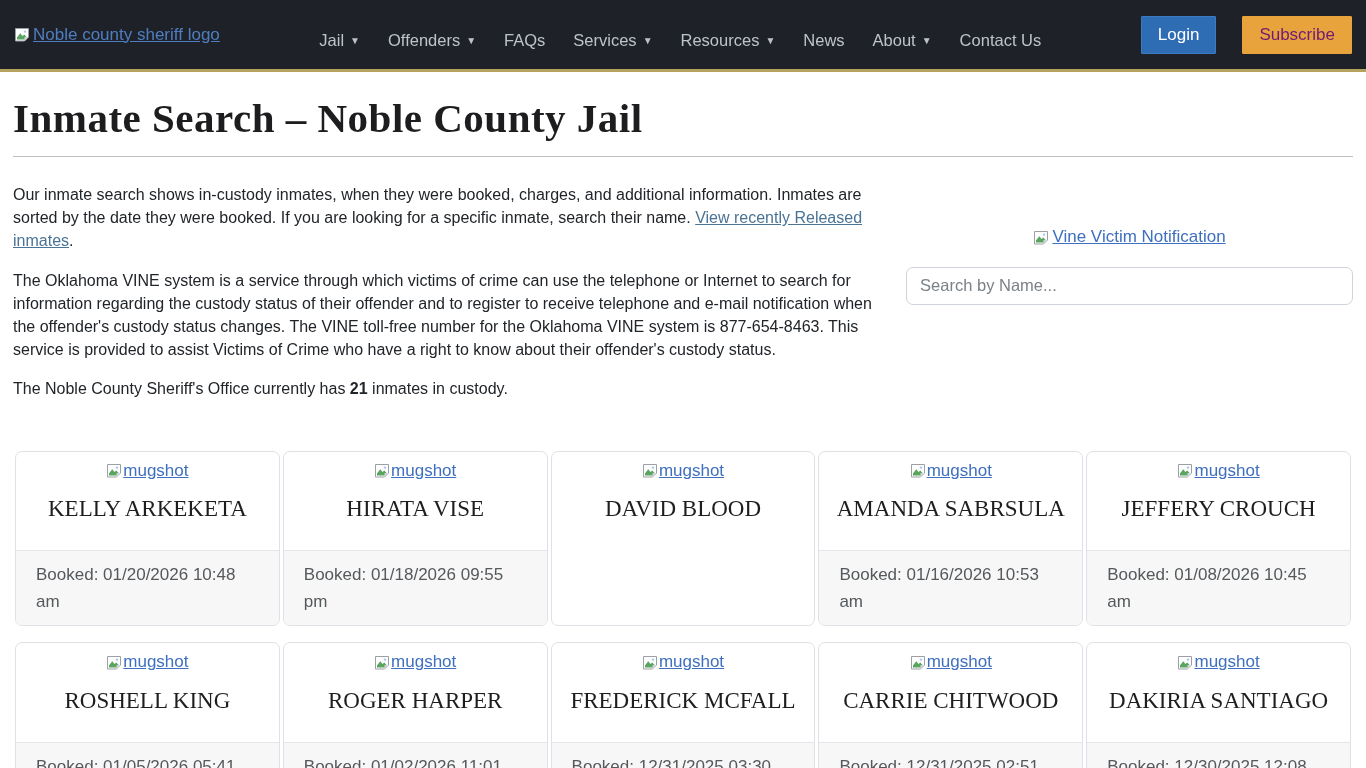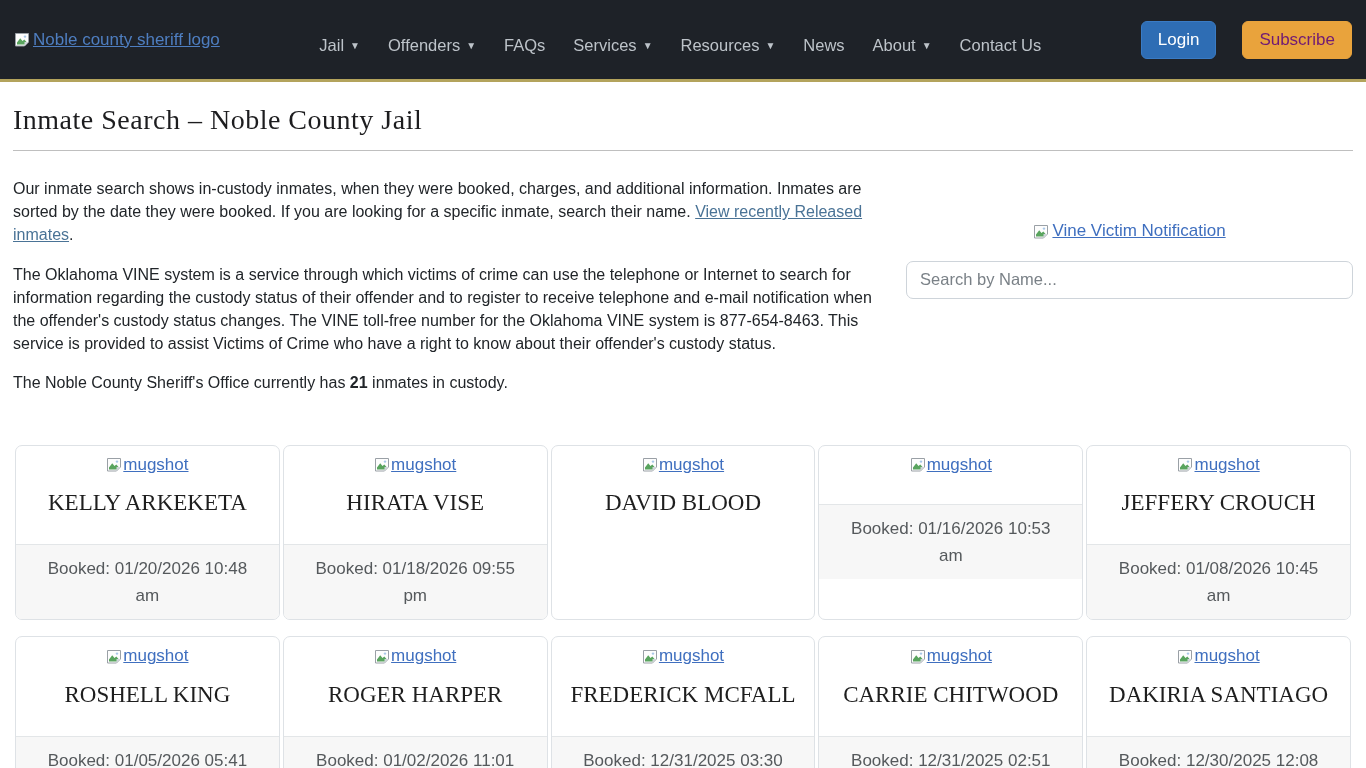--- a/index.html
+++ b/index.html
@@ -18,51 +18,51 @@
   }
   *{box-sizing:border-box;}
   html,body{margin:0;padding:0;}
   body{
     width:1366px;height:768px;overflow:hidden;background:#fff;
     font-family:"Liberation Sans","DejaVu Sans",sans-serif;
     font-size:16px;color:var(--text);
   }
   
   .navbar{
-    height:82px;background:var(--navbar-bg);
+    height:72px;background:var(--navbar-bg);
     border-bottom:3px solid var(--gold);
     display:flex;padding:0 14px;
   }
   .brand{
     display:inline-flex;align-items:center;gap:2px;
     color:#4e7ec0;text-decoration:underline;font-size:17px;cursor:pointer;white-space:nowrap;
   }
   .nav-links{
     display:flex;align-items:center;gap:4px;margin:0 auto;list-style:none;padding:0;
   }
   .nav-link{
     color:var(--nav-link);text-decoration:none;font-size:16.5px;
     padding:8px 12px;white-space:nowrap;cursor:pointer;display:inline-flex;align-items:center;gap:6px;margin-top:12px;
   }
   .caret{
     font-size:10px;line-height:1;color:var(--nav-link);
   }
   .nav-buttons{display:flex;gap:26px;align-items:center;}
   .btn{
-    border:1px solid transparent;border-radius:6px;
+    border:1px solid transparent;border-radius:1px;
     font-size:17px;padding:8px 16px;cursor:pointer;
     font-family:inherit;
   }
   .btn-login{background:var(--login-blue);border-color:#3a7bc4;color:#fff;}
   .btn-subscribe{background:var(--subscribe-orange);border-color:#e9a33c;color:#701a75;}
   
   .container{padding:0 13px;}
   h1.page-title{
     font-family:"Liberation Serif","DejaVu Serif",serif;
-    font-size:28px;font-weight:400;color:#1d1d1f;
+    font-size:41px;font-weight:700;color:#1d1d1f;
     margin:22px 0 10px 0;letter-spacing:.5px;
   }
   hr.title-rule{border:none;border-top:1px solid rgba(0,0,0,.25);margin:14px 0 10px 0;}
   .content-row{display:flex;}
   .col-left{width:66.5%;padding-right:14px;}
   .col-right{width:33.5%;padding-left:2px;padding-top:60px;}
   .col-left p{margin:16px 0;line-height:1.45;}
   a.text-link{color:var(--muted-link);text-decoration:underline;cursor:pointer;}
   .bold{font-weight:700;margin-top:11px;}
   .vine-wrap{text-align:center;}
@@ -90,21 +90,21 @@
   .mug-link{
     display:inline-flex;align-items:center;gap:0;
     color:var(--link-blue);text-decoration:underline;font-size:17px;cursor:pointer;
   }
   .inmate-name{
     font-family:"Liberation Serif","DejaVu Serif",serif;
     font-size:23px;color:#1e1e1e;margin-top:14px;white-space:nowrap;
   }
   .card-footer{
     background:var(--footer-bg);border-top:1px solid #e3e6e8;
-    padding:10px 20px;text-align:center;
+    padding:10px 20px;text-align:left;
     color:var(--muted-text);font-size:17px;line-height:1.6;
     min-height:63px;
   }
   .broken-icon{display:inline-flex;flex:none;}
 </style>
 </head>
 <body>
 
 <header class="navbar">
   <a class="brand">
@@ -246,20 +246,21 @@
         <span class="broken-icon">
   <svg width="17" height="15" viewBox="0 0 17 15">
     <path d="M1.5 1.5 h13 v8.5 l-4 4 h-9 z" fill="#fdfdfd" stroke="#9aa0a6" stroke-width="1"></path>
     <path d="M3 10.5 l3.2-4.2 2.3 2.7 1.8-1.6 2.7 3.1 -1.8 2 h-8.2 z" fill="#59a45e"></path>
     <circle cx="11" cy="4.6" r="1.2" fill="#a8c7e8"></circle>
     <path d="M14.5 10 l-4 4 v-4 z" fill="#cfd4d9"></path>
   </svg>
 </span>
         <span>mugshot</span>
       </a>
+      <div class="inmate-name">AMANDA SABRSULA</div>
     </div>
     <div class="card-footer">Booked: 01/16/2026 10:53 am</div>
   </div>
 
   <div class="card">
     <div class="card-body">
       <a class="mug-link">
         <span class="broken-icon">
   <svg width="17" height="15" viewBox="0 0 17 15">
     <path d="M1.5 1.5 h13 v8.5 l-4 4 h-9 z" fill="#fdfdfd" stroke="#9aa0a6" stroke-width="1"></path>

